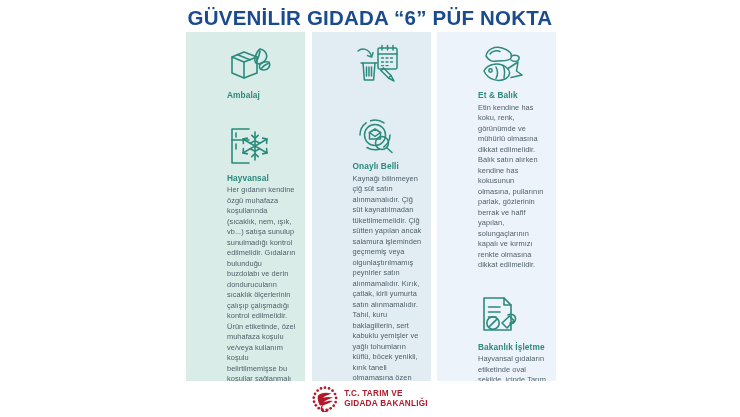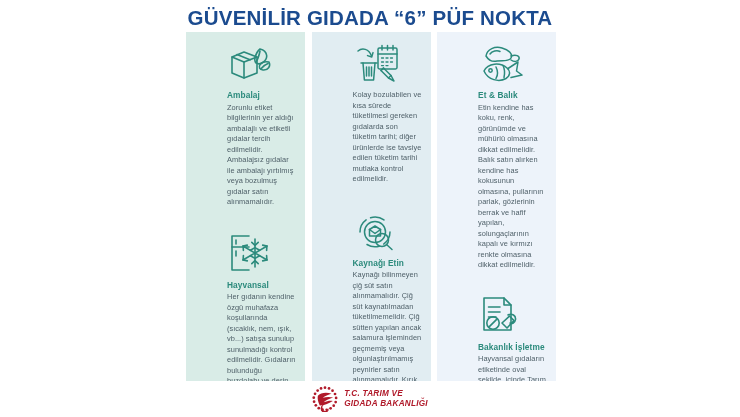--- a/index.html
+++ b/index.html
@@ -74,21 +74,20 @@
     display:flex;align-items:center;justify-content:center;
     gap:6px;
   }
   .logo-mark{width:26px;height:26px;display:block;}
   .logo-text{
     font-size:8.2px;
     font-weight:bold;
     color:#b01a2a;
     line-height:1.28;
     letter-spacing:0.25px;
-    font-style:italic;
   }
 </style>
 </head>
 <body>
 
 <div class="page">
 
   <div class="title">GÜVENİLİR GIDADA “6” PÜF NOKTA</div>
 
   <div class="cols">
@@ -104,21 +103,20 @@
               <path d="M17 19 L17 35"></path>
               <path d="M10 11.6 L23 16.8"></path>
               <path d="M33 6 C41 8 42 16 35 20 C30 22.5 27 19 28 15 C29 10.5 31 7.5 33 6 Z"></path>
               <path d="M33 8 C32 13 30.5 17 28.6 19.6"></path>
               <path d="M42 19 C44 23 41 27.5 36 27 C32.5 26.6 31.5 24 33 21.6 C34.6 19 39 18.4 42 19 Z"></path>
               <path d="M41 20.6 C38 21.8 35.6 23.6 34 25.8"></path>
             </g>
           </svg>
         </div>
         <div class="blk-title">Ambalaj</div>
-        <div class="blk-body">Zorunlu etiket bilgilerinin yer aldığı ambalajlı ve etiketli gıdalar tercih edilmelidir. Ambalajsız gıdalar ile ambalajı yırtılmış veya bozulmuş gıdalar satın alınmamalıdır.</div>
       </div>
 
       <div class="spacer-a"></div>
 
       <div class="block">
         <div class="icon">
           <svg width="46" height="44" viewBox="0 0 46 44">
             <g fill="none" stroke="#2b8a7c" stroke-width="1.6" stroke-linejoin="round" stroke-linecap="round">
               <path d="M5 4 L22 4 M5 4 L5 38 L22 38"></path>
               <path d="M5 15 L22 15"></path>
@@ -165,41 +163,40 @@
               <path d="M8 21 L24 21"></path>
               <path d="M10 21 L11.4 38 L20.6 38 L22 21"></path>
               <path d="M13.5 25 L13.5 34 M16 25 L16 34 M18.5 25 L18.5 34"></path>
 
               <path d="M28 28.5 L35.5 36 L41 39 L38 33.5 L30.5 26 Z"></path>
               <path d="M30.5 26 L28 28.5"></path>
               <path d="M35.5 36 L38 33.5"></path>
             </g>
           </svg>
         </div>
-        <div class="blk-body">Kolay bozulabilen ve kısa sürede tüketilmesi gereken gıdalarda son tüketim tarihi; diğer ürünlerde ise tavsiye edilen tüketim tarihi mutlaka kontrol edilmelidir.</div>
       </div>
 
       <div class="spacer-b"></div>
 
       <div class="block">
         <div class="icon">
           <svg width="46" height="44" viewBox="0 0 46 44">
             <g fill="none" stroke="#2b8a7c" stroke-width="1.5" stroke-linejoin="round" stroke-linecap="round">
               <path d="M7 22 A15 15 0 0 1 34 13" stroke-dasharray="14 5"></path>
               <path d="M37 22 A15 15 0 0 1 14 34.5" stroke-dasharray="14 5"></path>
               <circle cx="22" cy="22" r="10.5"></circle>
               <path d="M16.5 19.5 L22 23.5 L27.5 19.5"></path>
               <path d="M16.5 19.5 L16.5 26 L27.5 26 L27.5 19.5"></path>
               <path d="M16.5 19.5 L22 16 L27.5 19.5"></path>
               <circle cx="29" cy="30" r="6.5"></circle>
               <path d="M33.8 34.8 L39 39.5"></path>
             </g>
           </svg>
         </div>
-        <div class="blk-title">Kaynağı Etin</div>
+        <div class="blk-title">Onaylı Belli</div>
         <div class="blk-body">Kaynağı bilinmeyen çiğ süt satın alınmamalıdır. Çiğ süt kaynatılmadan tüketilmemelidir. Çiğ sütten yapılan ancak salamura işleminden geçmemiş veya olgunlaştırılmamış peynirler satın alınmamalıdır. Kırık, çatlak, kirli yumurta satın alınmamalıdır. Tahıl, kuru baklagillerin, sert kabuklu yemişler ve yağlı tohumların küflü, böcek yenikli, kırık taneli olmamasına özen gösterilmelidir.</div>
       </div>
 
     </div>
 
     <div class="col col--c">
 
       <div class="block">
         <div class="icon">
           <svg width="48" height="42" viewBox="0 0 48 42">

